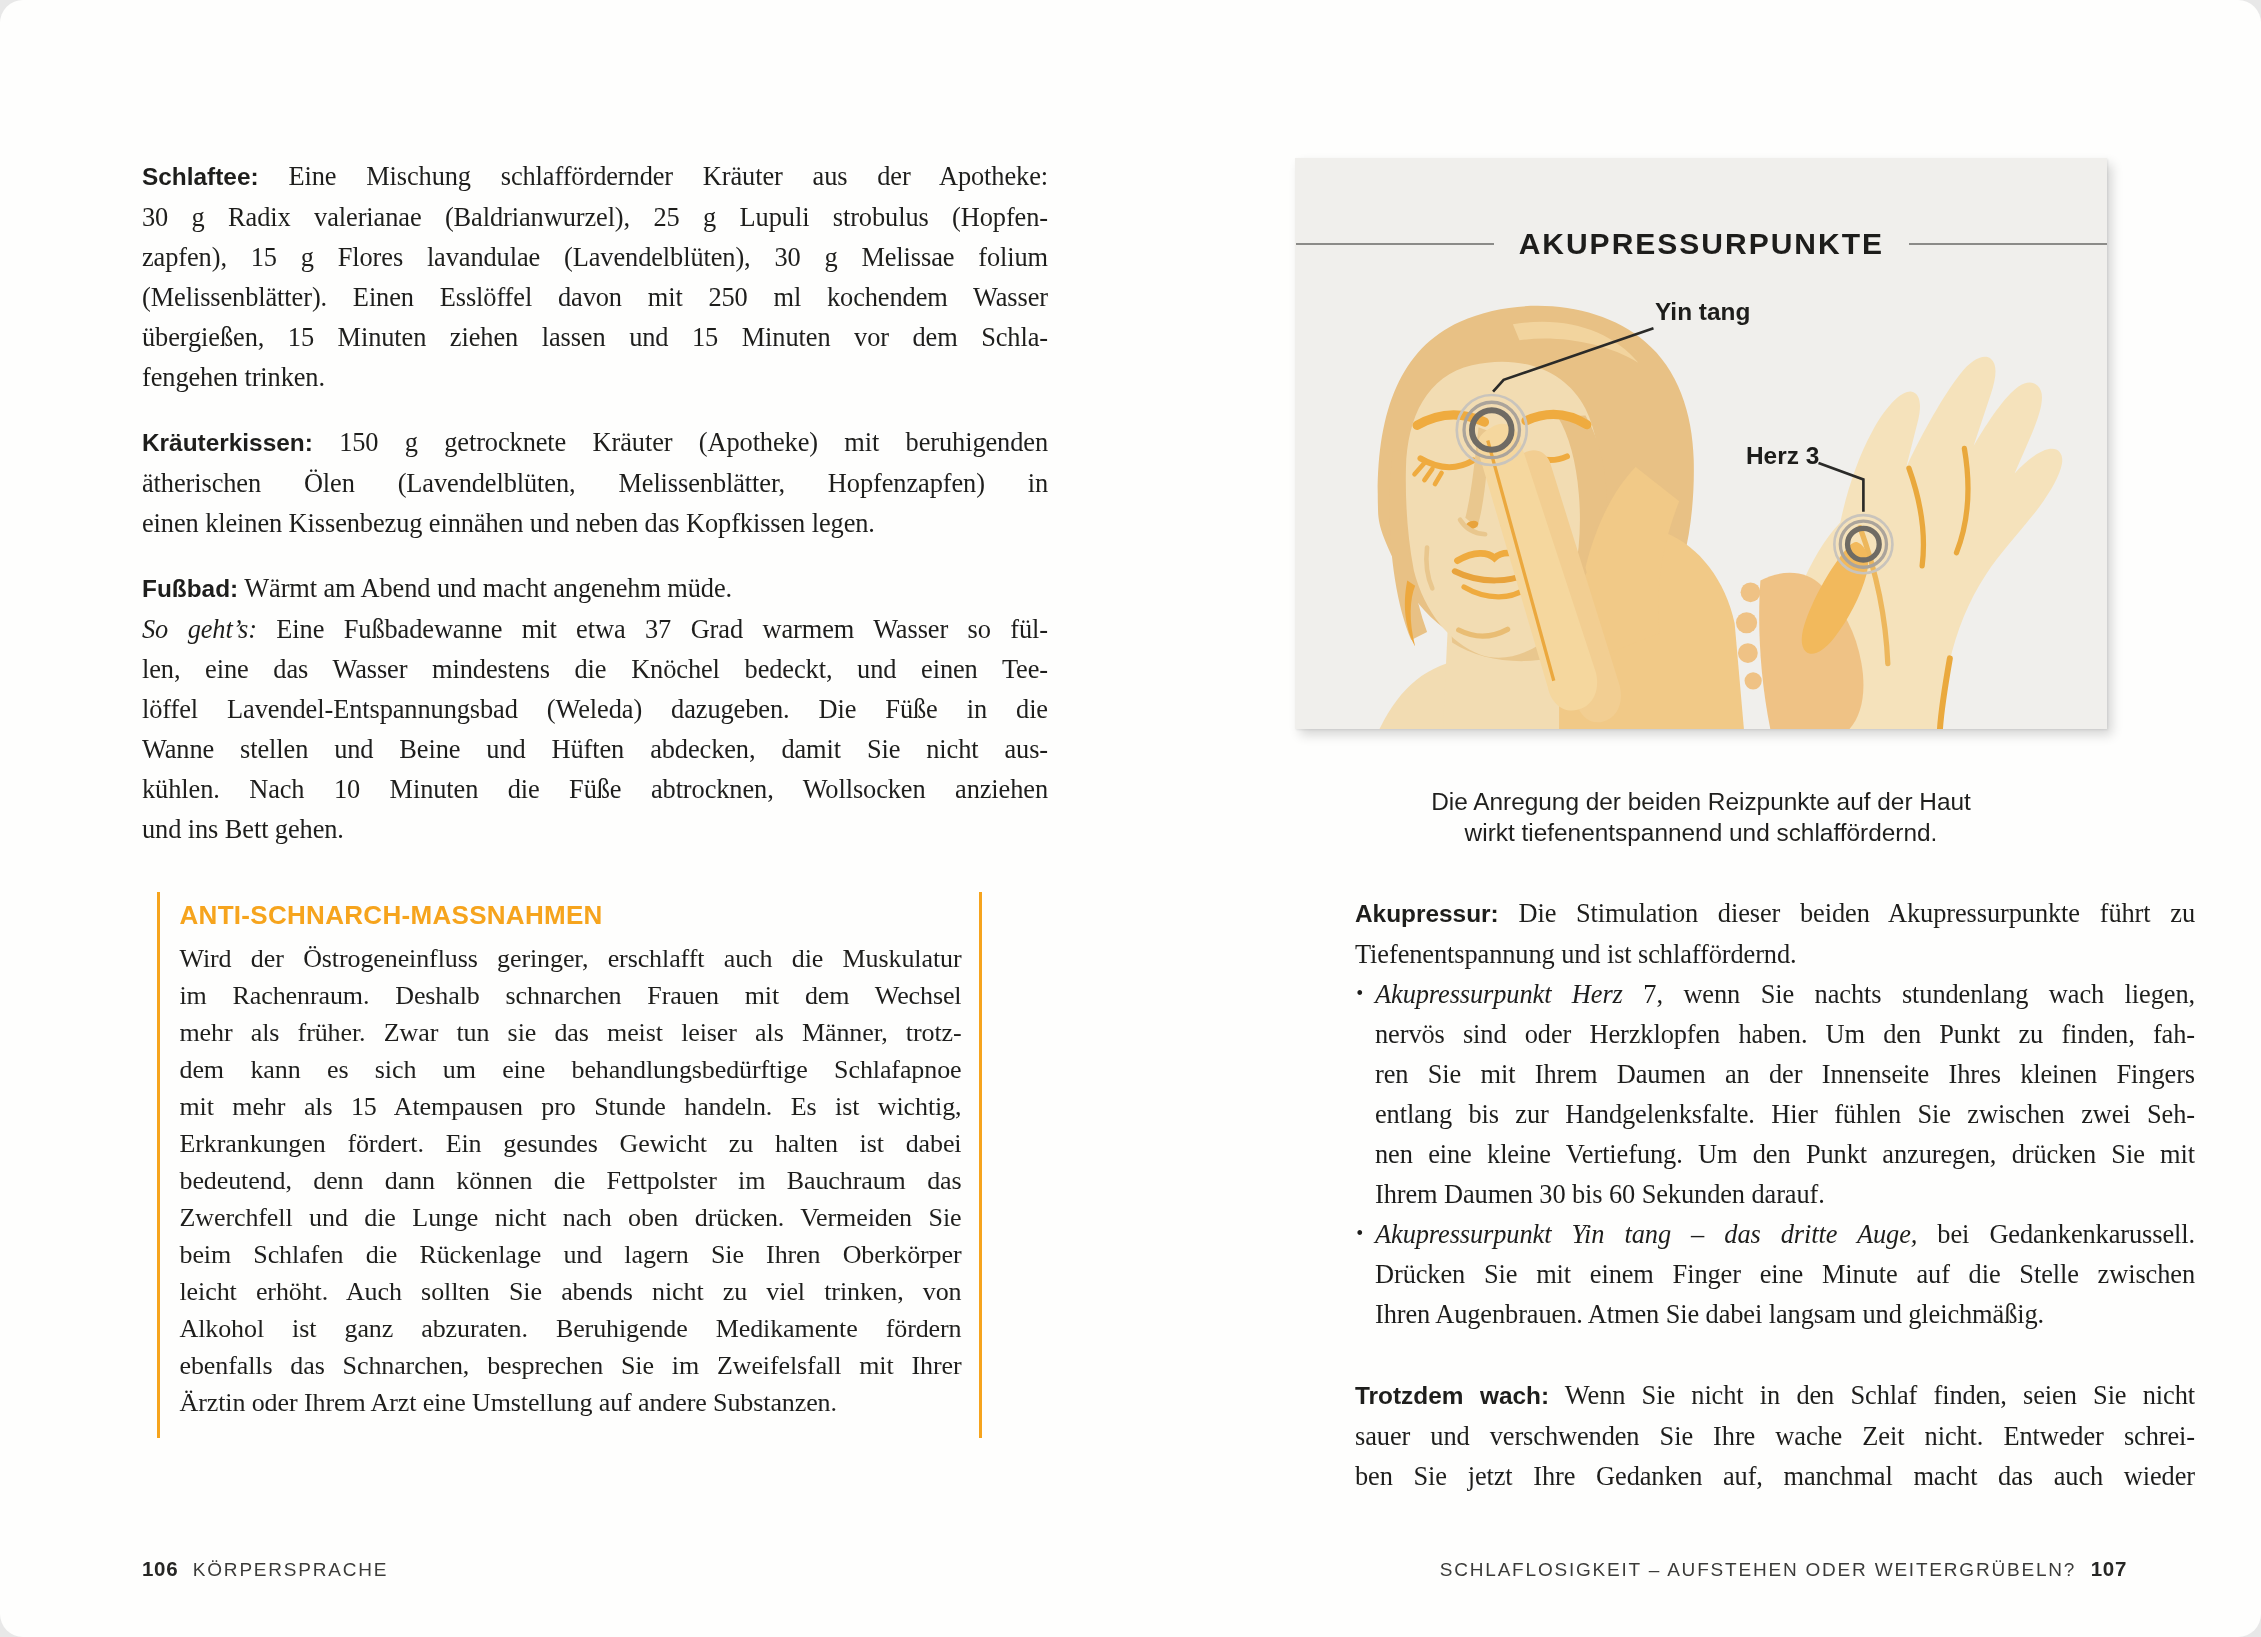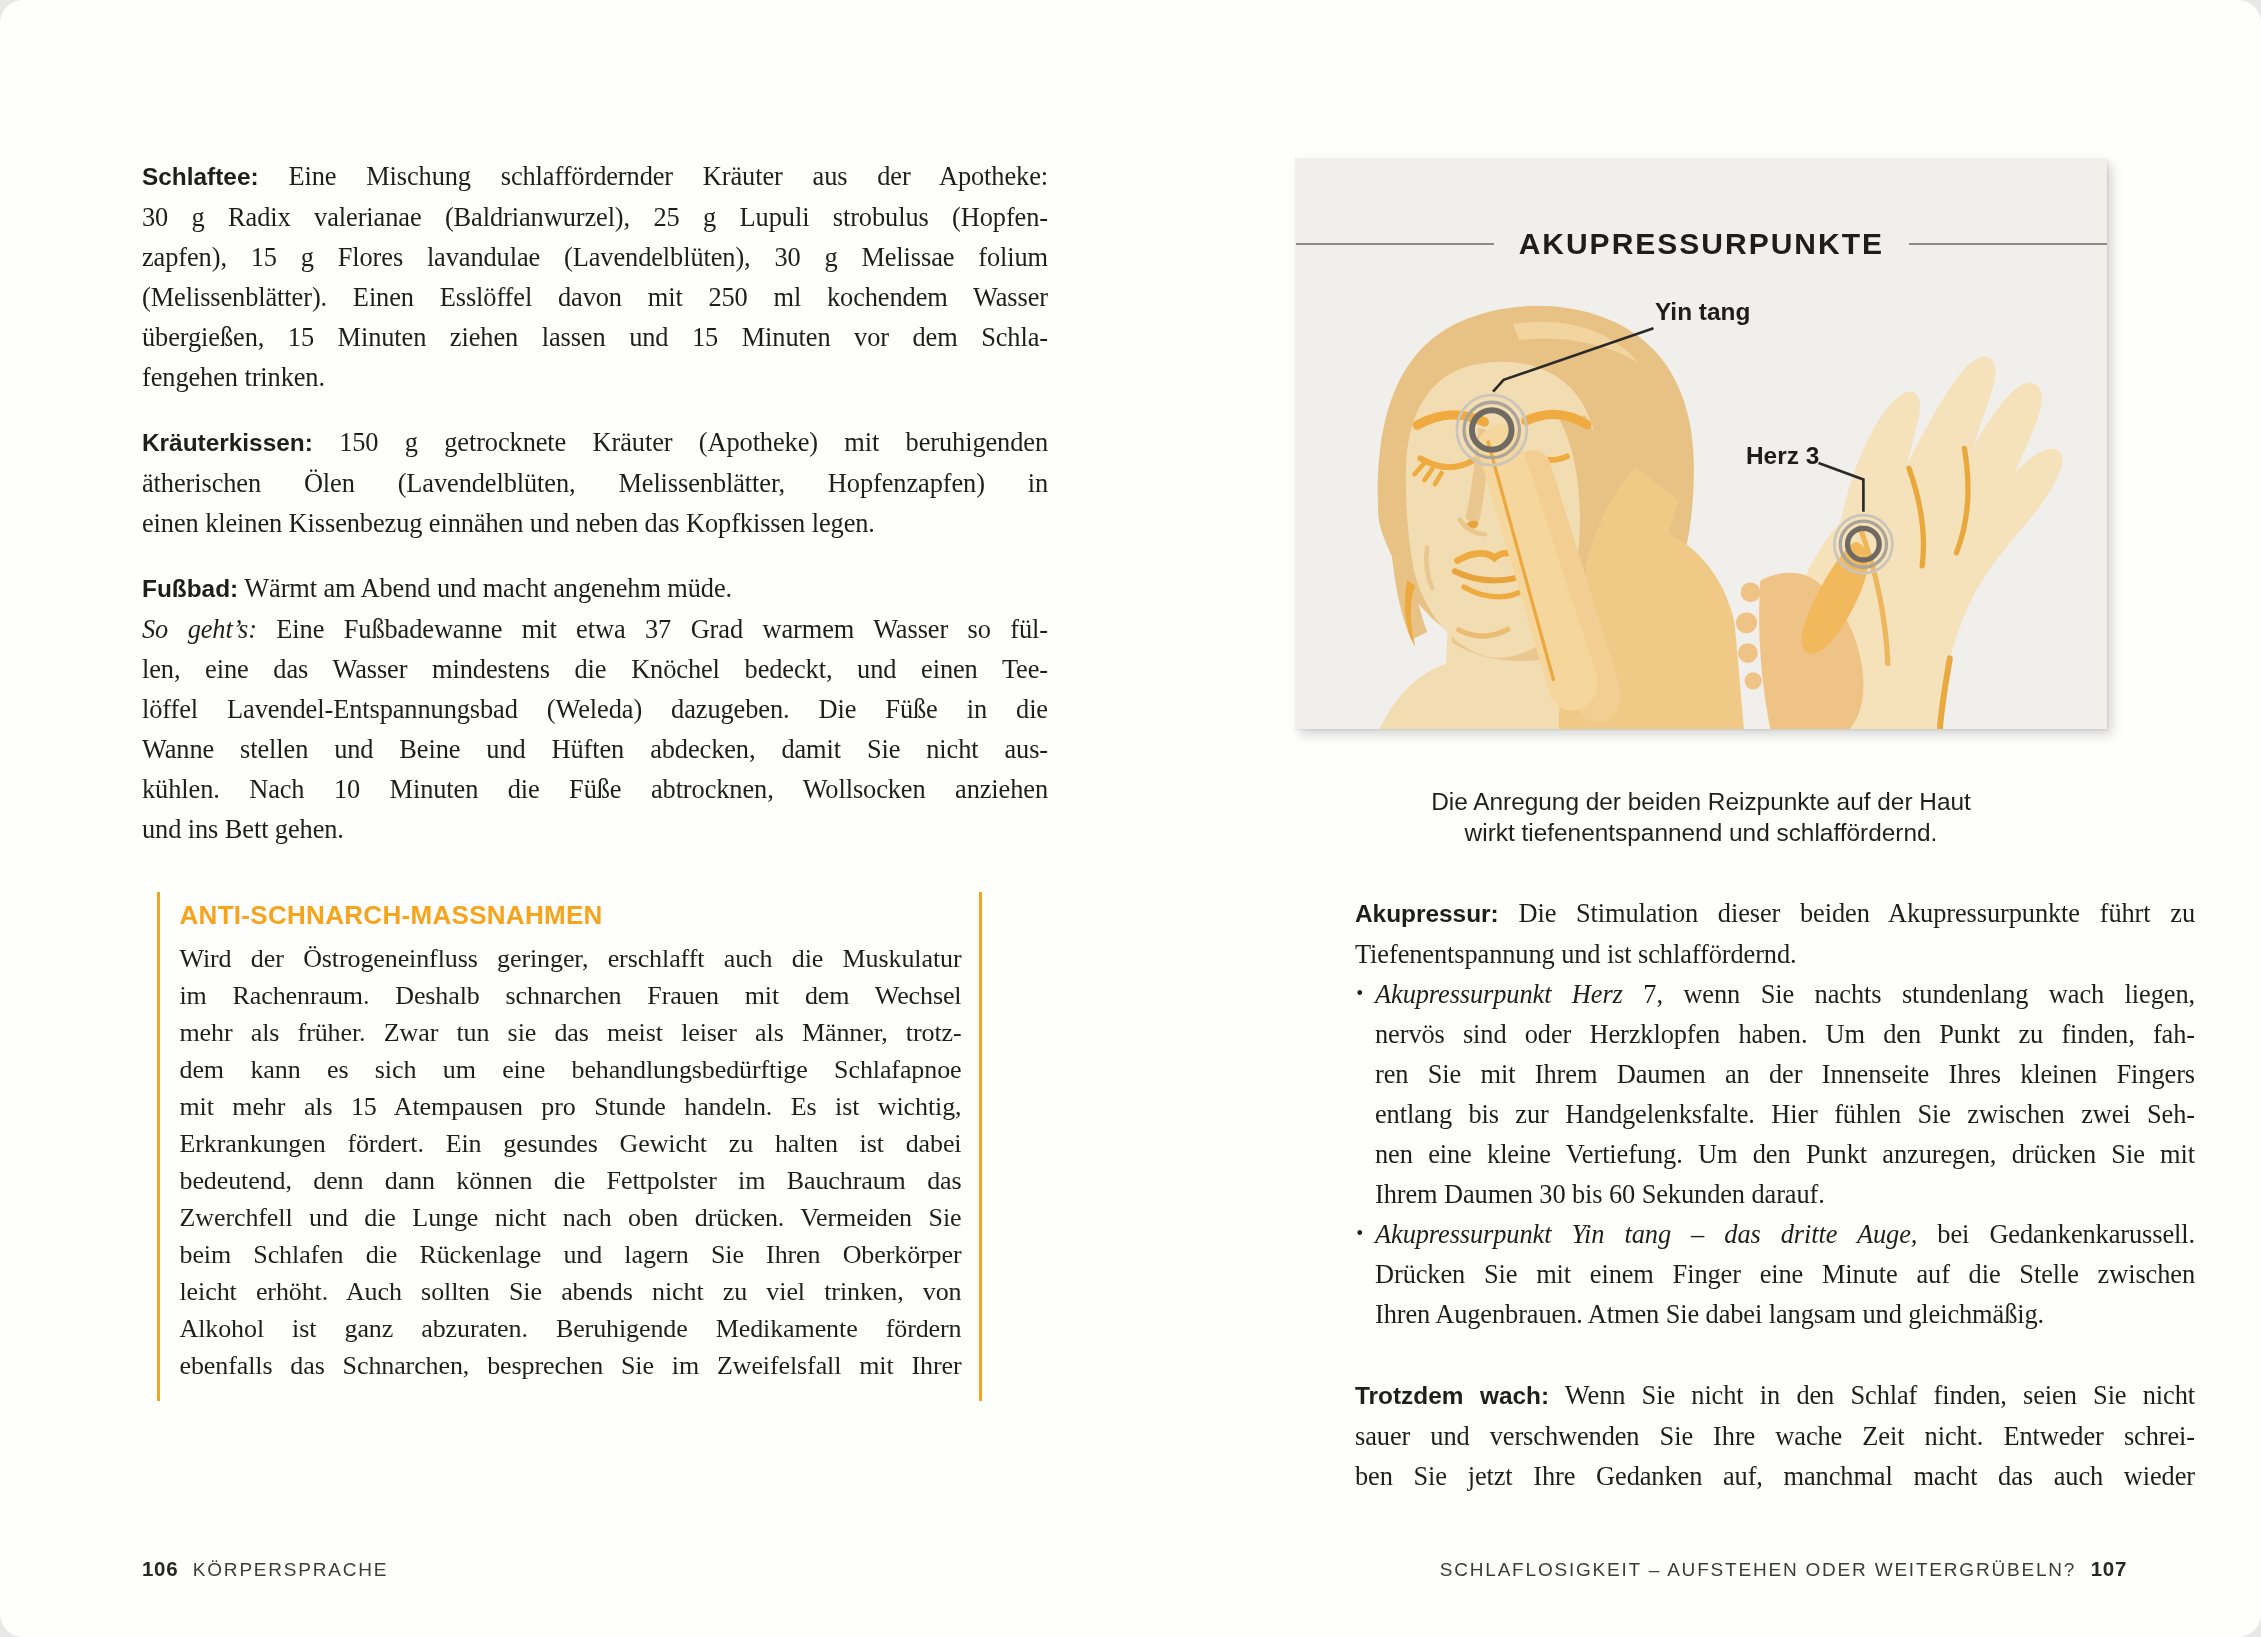--- a/index.html
+++ b/index.html
@@ -130,20 +130,21 @@
             <div class="line">mehr als früher. Zwar tun sie das meist leiser als Männer, trotz-</div>
             <div class="line">dem kann es sich um eine behandlungsbedürftige Schlafapnoe</div>
             <div class="line">mit mehr als 15 Atempausen pro Stunde handeln. Es ist wichtig,</div>
             <div class="line">Erkrankungen fördert. Ein gesundes Gewicht zu halten ist dabei</div>
             <div class="line">bedeutend, denn dann können die Fettpolster im Bauchraum das</div>
             <div class="line">Zwerchfell und die Lunge nicht nach oben drücken. Vermeiden Sie</div>
             <div class="line">beim Schlafen die Rückenlage und lagern Sie Ihren Oberkörper</div>
             <div class="line">leicht erhöht. Auch sollten Sie abends nicht zu viel trinken, von</div>
             <div class="line">Alkohol ist ganz abzuraten. Beruhigende Medikamente fördern</div>
             <div class="line">ebenfalls das Schnarchen, besprechen Sie im Zweifelsfall mit Ihrer</div>
+            <div class="line flush">Ärztin oder Ihrem Arzt eine Umstellung auf andere Substanzen.</div>
           </div>
         </div>
     </div>
   </div>
 
   <div class="footer footer-left">
     <span class="num">106</span><span>KÖRPERSPRACHE</span>
   </div>
 
   <figure class="panel" style="margin:0;">

